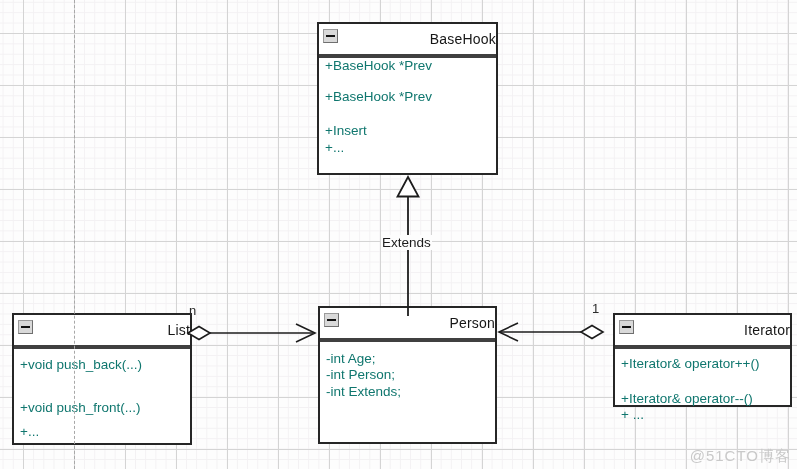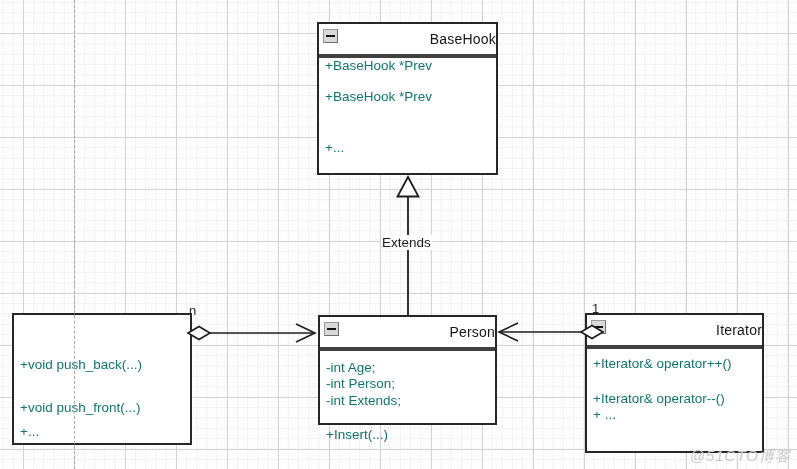--- a/index.html
+++ b/index.html
@@ -63,21 +63,21 @@
     font-size:13.5px; color:#1c1c1c;
   }
   .extends-label{
     background:#fdfdfd; padding:0 1px;text-align:right;
   }
   .mult-label{
     font-size:13px; color:#2b2b2b;
   }
   .watermark{
     position:absolute; right:6px; bottom:3px; z-index:5;
-    font-size:15px; color:#c9c9c9; letter-spacing:1px;font-style:italic;
+    font-size:15px; color:#c9c9c9; letter-spacing:1px;
   }
 </style>
 </head>
 <body>
 
 <div class="canvas">
 
   <div class="page-break"></div>
 
   <svg class="conn-layer" width="797" height="469">
@@ -102,43 +102,49 @@
 
   <div class="cls" style="left:317px;top:22px;width:181px;height:153px">
     <div class="cls-header">
       <span class="collapse-btn">
           <span class="bar"></span>
         </span>
       <span class="cls-title">BaseHook</span>
     </div>
     <div class="member" style="top:33px">+BaseHook *Prev</div>
     <div class="member" style="top:64px">+BaseHook *Prev</div>
+    <div class="member" style="top:98px">+Insert</div>
     <div class="member" style="top:115px">+...</div>
   </div>
 
   <div class="cls" style="left:12px;top:313px;width:180px;height:132px">
+    <div class="cls-header">
+      <span class="collapse-btn">
+          <span class="bar"></span>
+        </span>
+      <span class="cls-title">List</span>
+    </div>
     <div class="member" style="top:41px">+void push_back(...)</div>
     <div class="member" style="top:84px">+void push_front(...)</div>
     <div class="member" style="top:108px">+...</div>
   </div>
 
-  <div class="cls" style="left:318px;top:315px;width:179px;height:110px">
+  <div class="cls" style="left:318px;top:306px;width:179px;height:138px">
     <div class="cls-header">
       <span class="collapse-btn">
           <span class="bar"></span>
         </span>
       <span class="cls-title">Person</span>
     </div>
     <div class="member" style="top:42px">-int Age;</div>
     <div class="member" style="top:58px">-int Person;</div>
     <div class="member" style="top:75px">-int Extends;</div>
-    <div class="member" style="top:109px">+Insert(...)</div>
   </div>
 
-  <div class="cls" style="left:585px;top:313px;width:179px;height:140px">
+  <div class="cls" style="left:613px;top:313px;width:179px;height:94px">
     <div class="cls-header">
       <span class="collapse-btn">
           <span class="bar"></span>
         </span>
       <span class="cls-title">Iterator</span>
     </div>
     <div class="member" style="top:40px">+Iterator&amp; operator++()</div>
     <div class="member" style="top:75px">+Iterator&amp; operator--()</div>
     <div class="member" style="top:91px">+ ...</div>
   </div>

